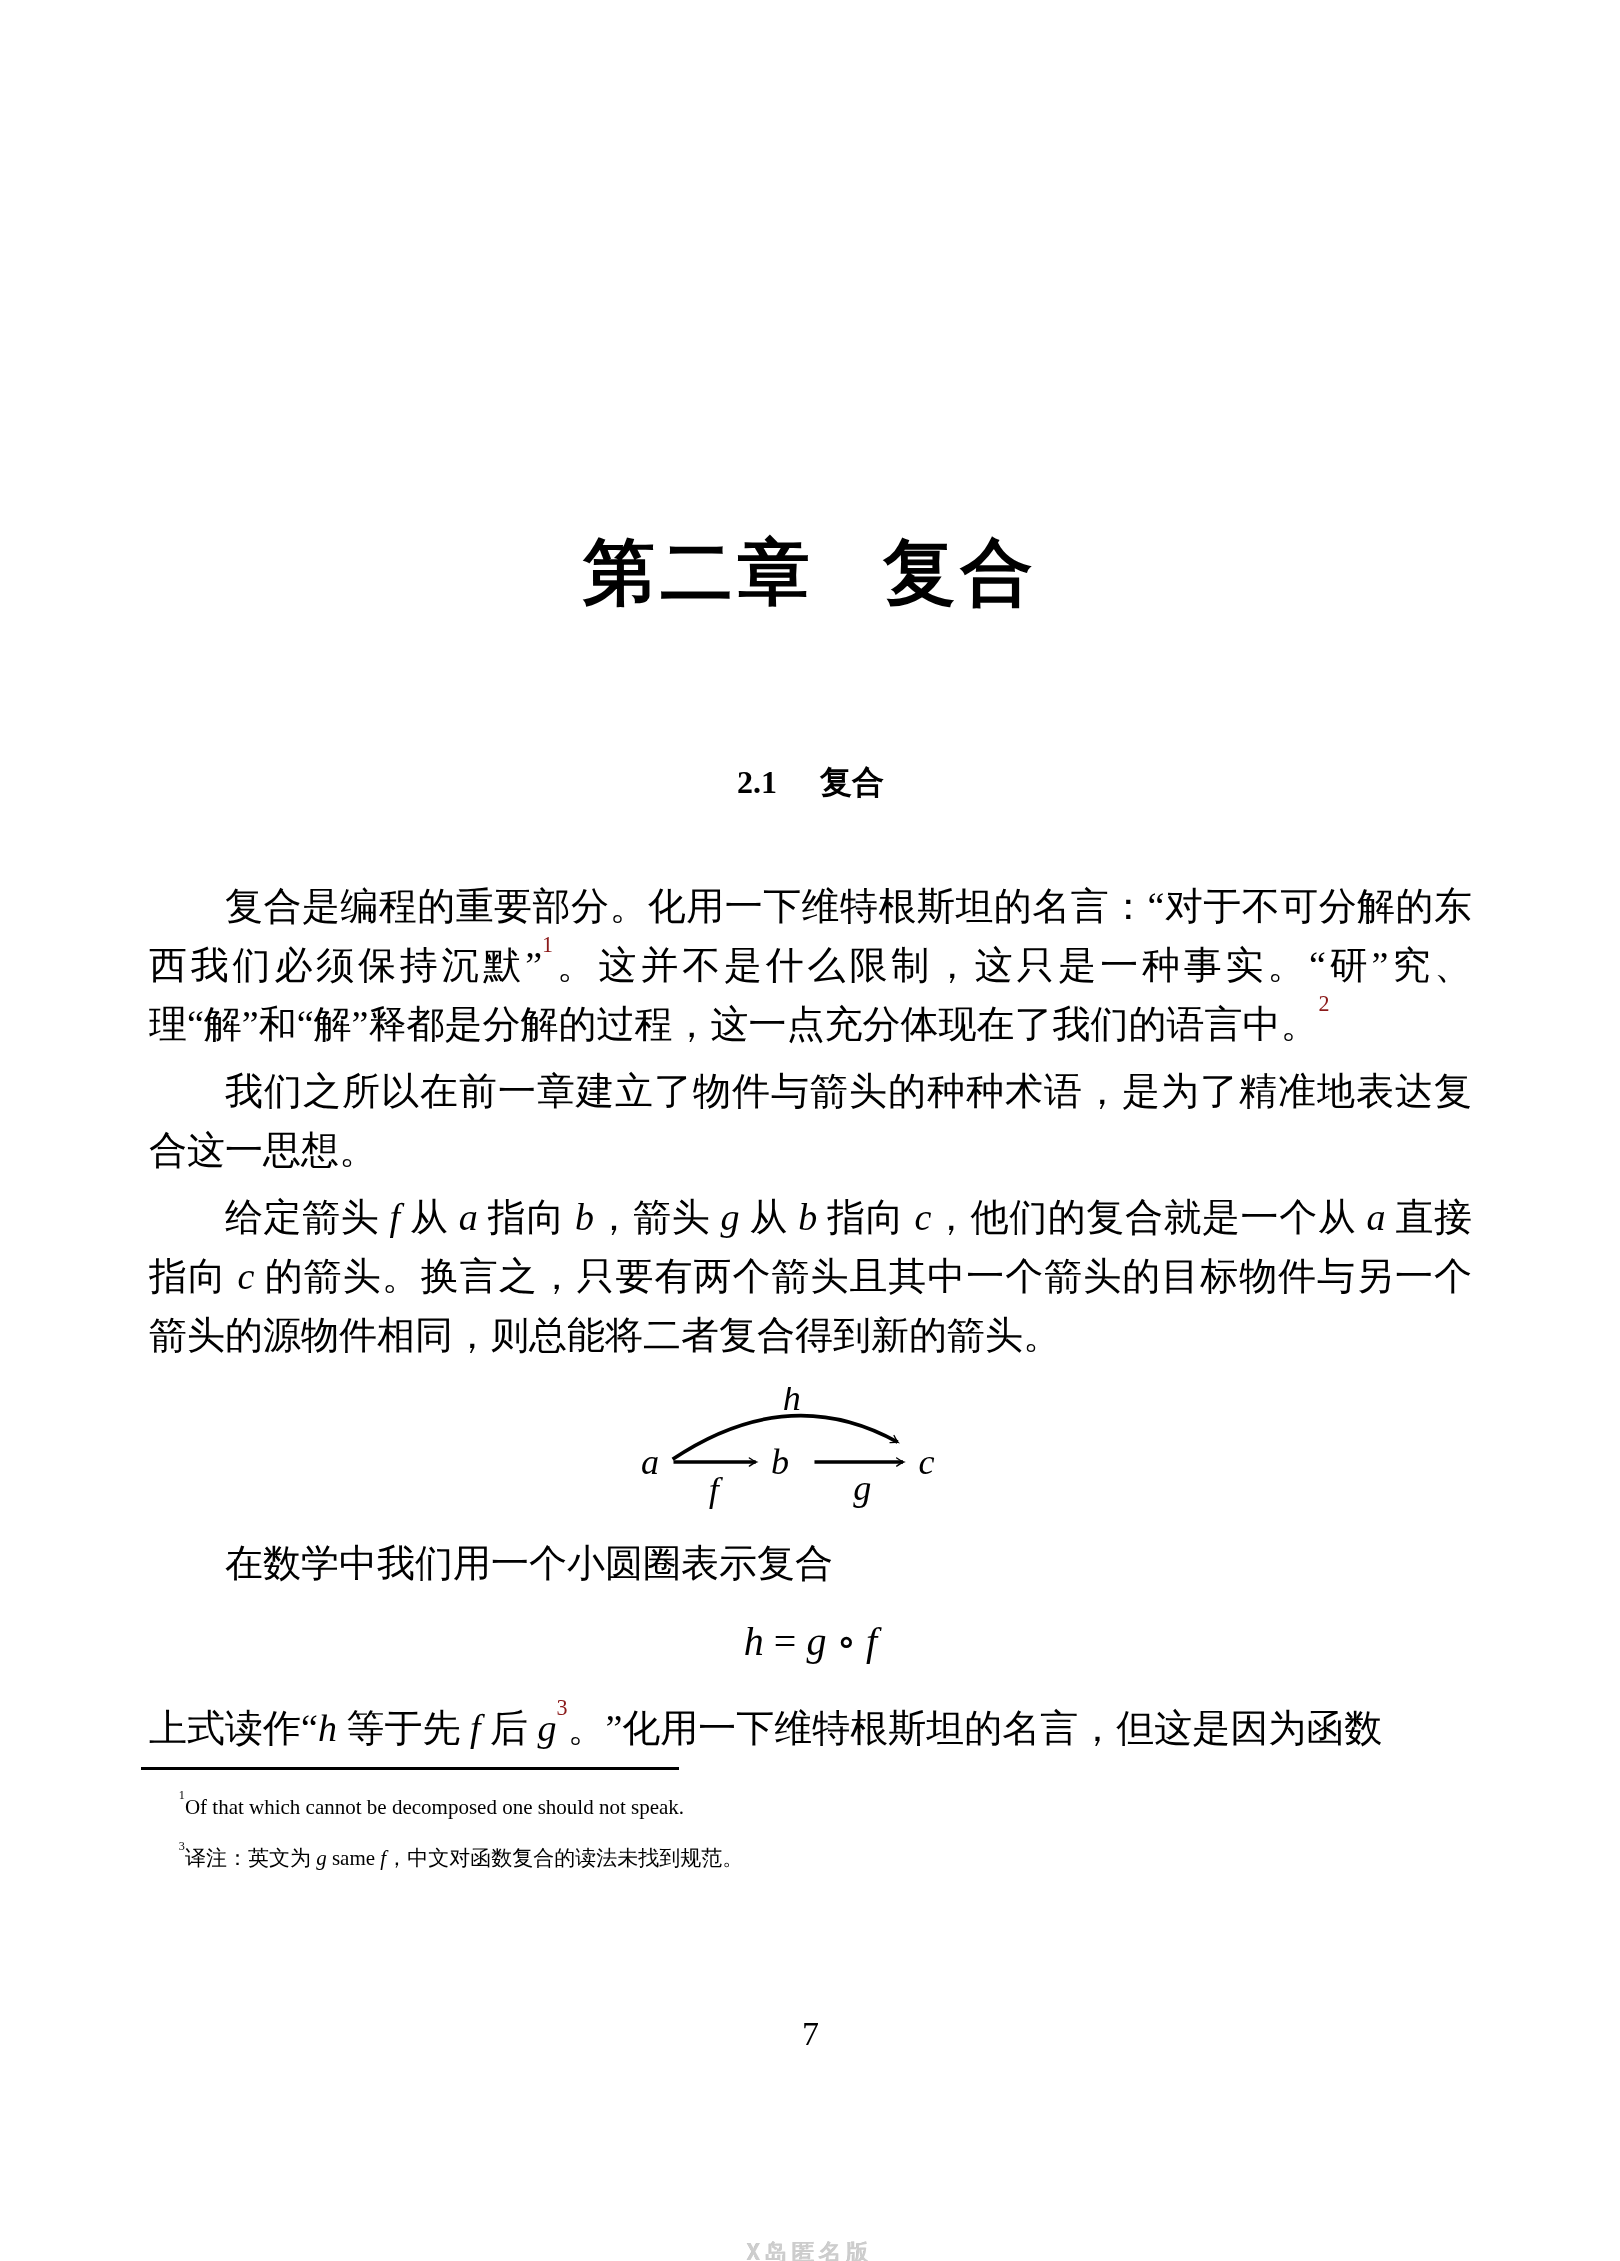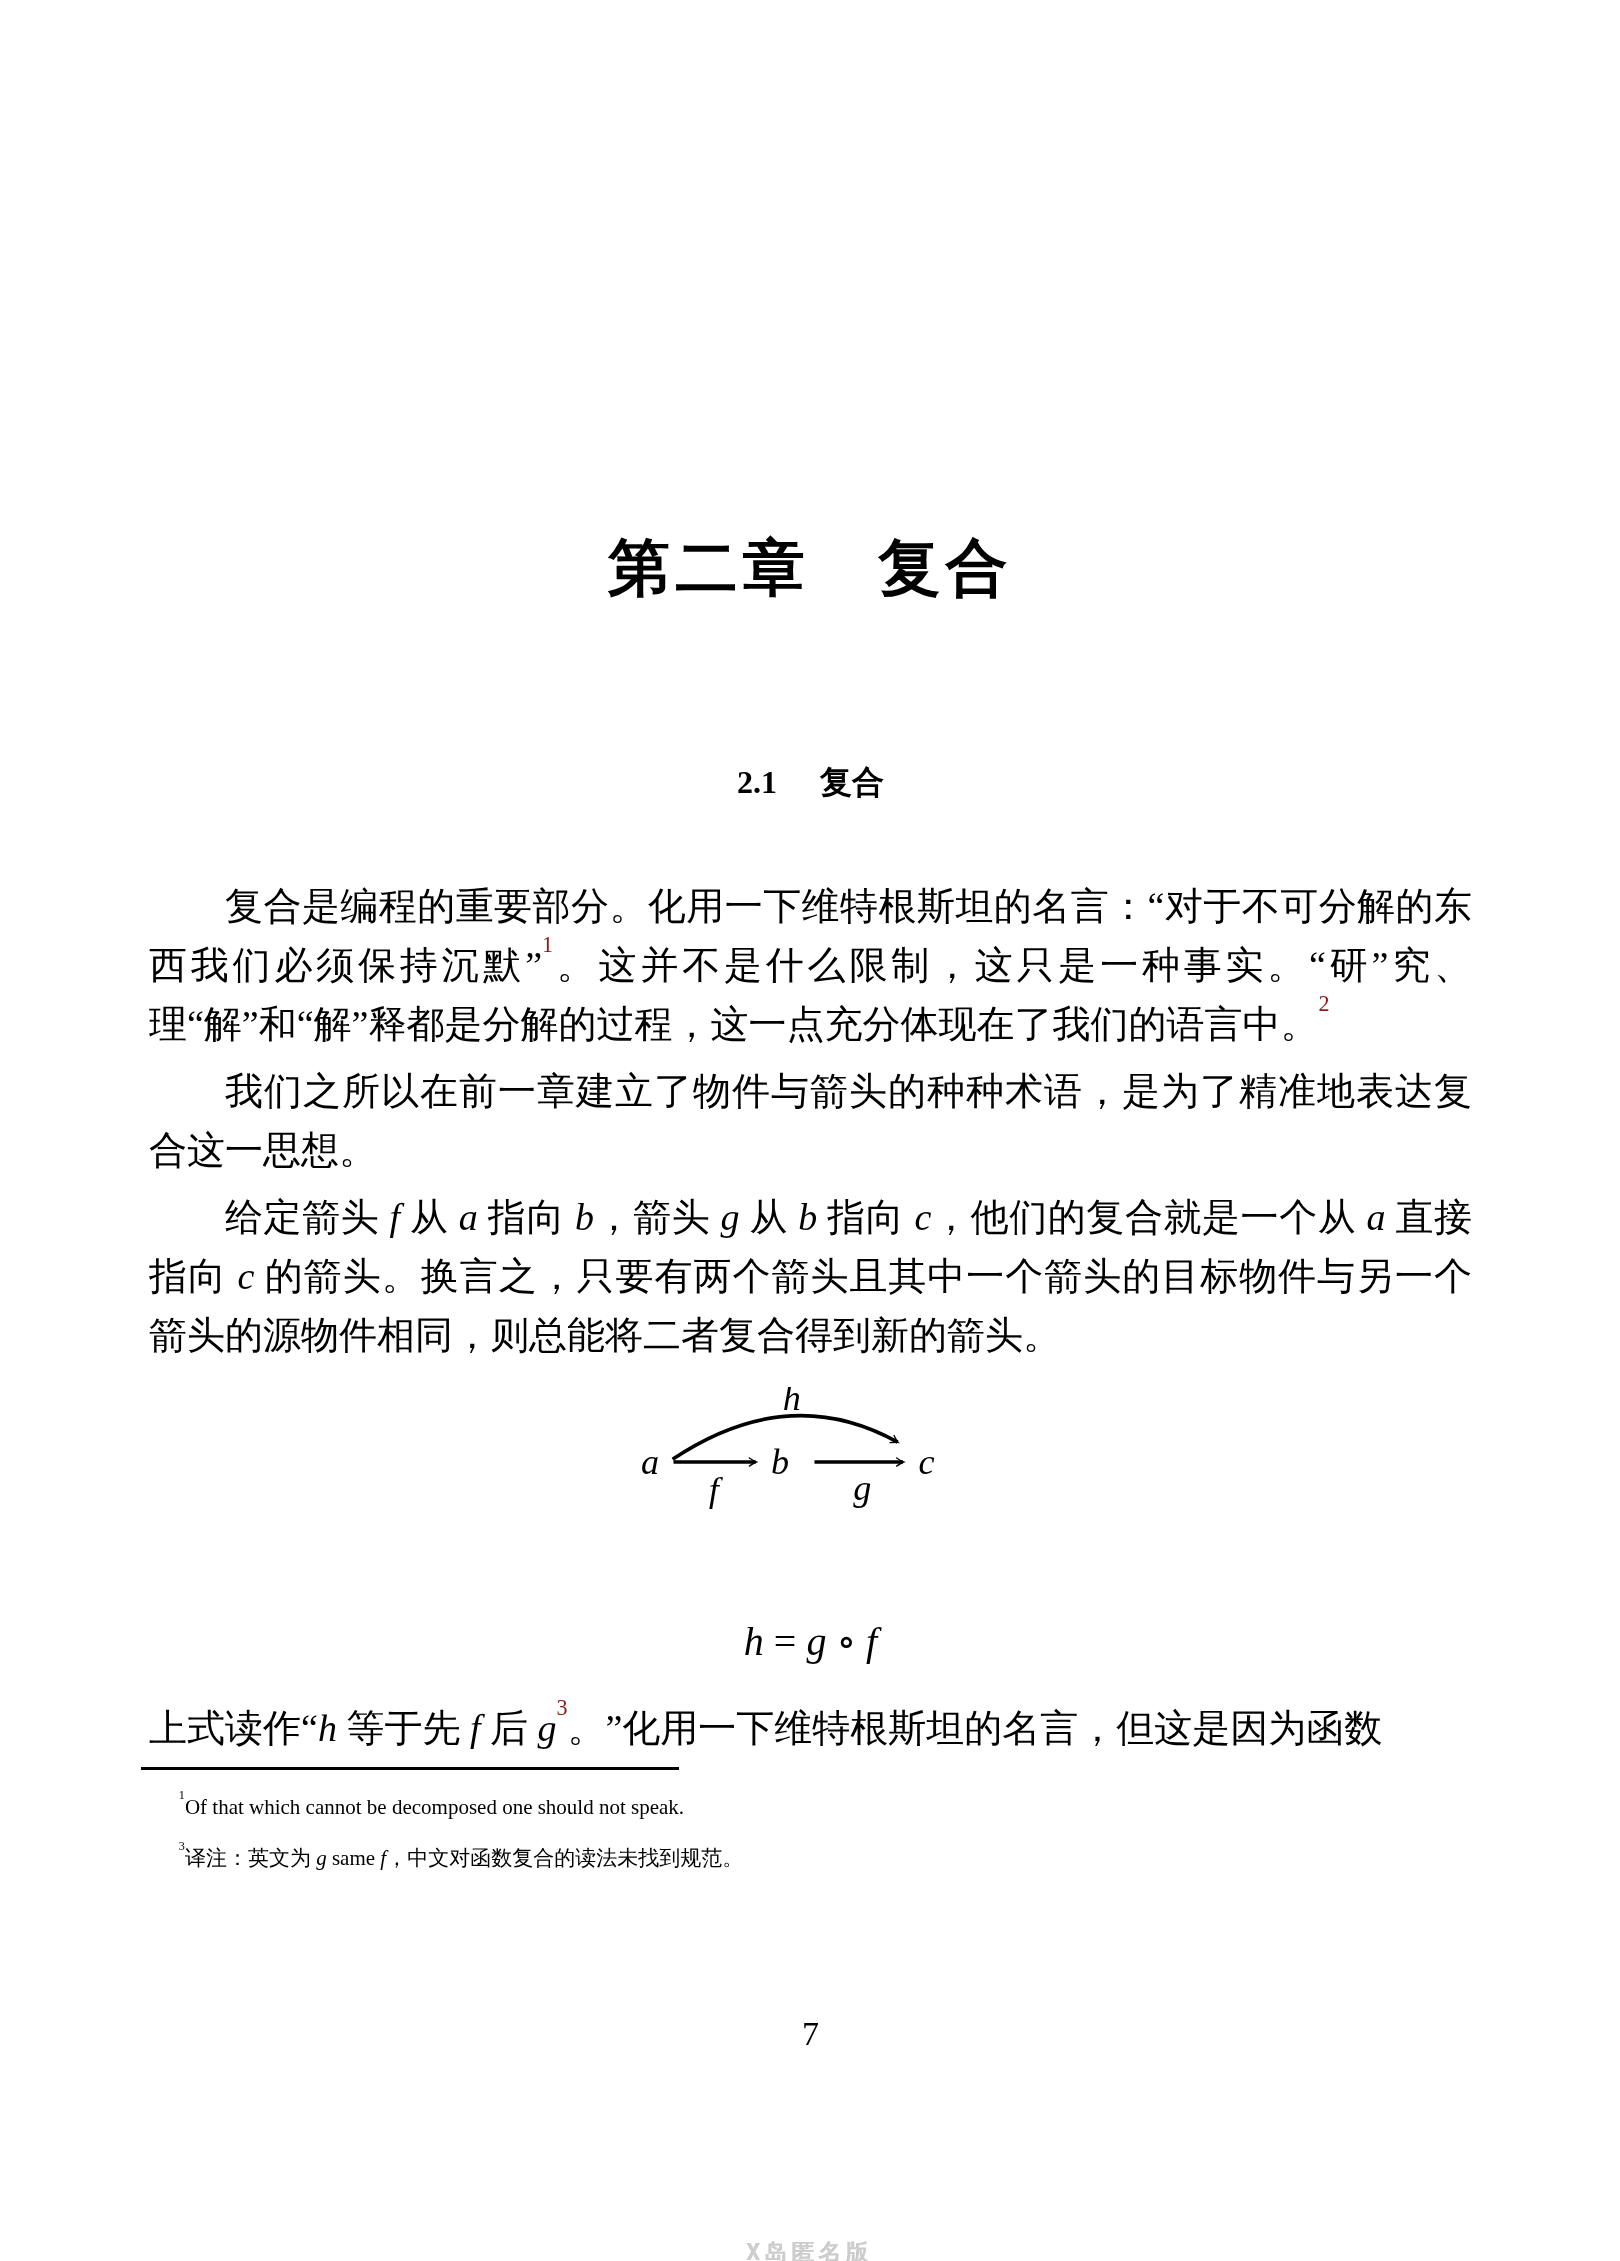--- a/index.html
+++ b/index.html
@@ -9,21 +9,21 @@
     color: var(--text, #000);
     font-family: "Liberation Serif", "DejaVu Serif", serif;
     position: relative;
     overflow: hidden;
   }
   .page { position: absolute; inset: 0; }
 
   .chapter {
     position: absolute; top: 534px; left: 138px; width: 1345px;
     text-align: center; font-weight: bold;
-    font-size: 62px; line-height: 1.1; letter-spacing: 5.4px;
+    font-size: 72px; line-height: 1.1; letter-spacing: 5.4px;
     margin: 0;
   }
   .chapter .gap { display: inline-block; width: 68px; }
 
   .section {
     position: absolute; top: 765px; left: 138px; width: 1345px;
     text-align: center; font-weight: bold;
     font-size: 32px; line-height: 1.1; margin: 0;
   }
   .section .gap { display: inline-block; width: 43px; }
@@ -114,20 +114,23 @@
     <text x="296" y="192">b</text>
     <text x="622" y="192">c</text>
     <line class="edge" x1="80" y1="166" x2="262" y2="166" marker-end="url(#arrowhead)"></line>
     <line class="edge" x1="392" y1="166" x2="588" y2="166" marker-end="url(#arrowhead)"></line>
     <path class="edge" d="M 78,160 Q 335,-12 576,122" marker-end="url(#arrowhead)"></path>
     <text x="158" y="254">f</text>
     <text x="478" y="250">g</text>
     <text x="322" y="50">h</text>
   </svg>
 
+  <div class="bodyblock" id="para-circle">
+    <p class="para indent"><span>在数学中我们用一个小圆圈表示复合</span></p>
+  </div>
 
   <div class="formula"><i class="math">h</i><span> = </span><i class="math">g</i><span> ∘ </span><i class="math">f</i></div>
 
   <div class="bodyblock" id="para-read">
     <p class="para"><span>上式读作“</span><i class="math">h</i><span> 等于先 </span><i class="math">f</i><span> 后 </span><i class="math">g</i><sup class="fnref link">3</sup><span>。”化用一下维特根斯坦的名言，但这是因为函数</span></p>
   </div>
 
   <div class="fnrule"></div>
 
   <div class="footnotes">

